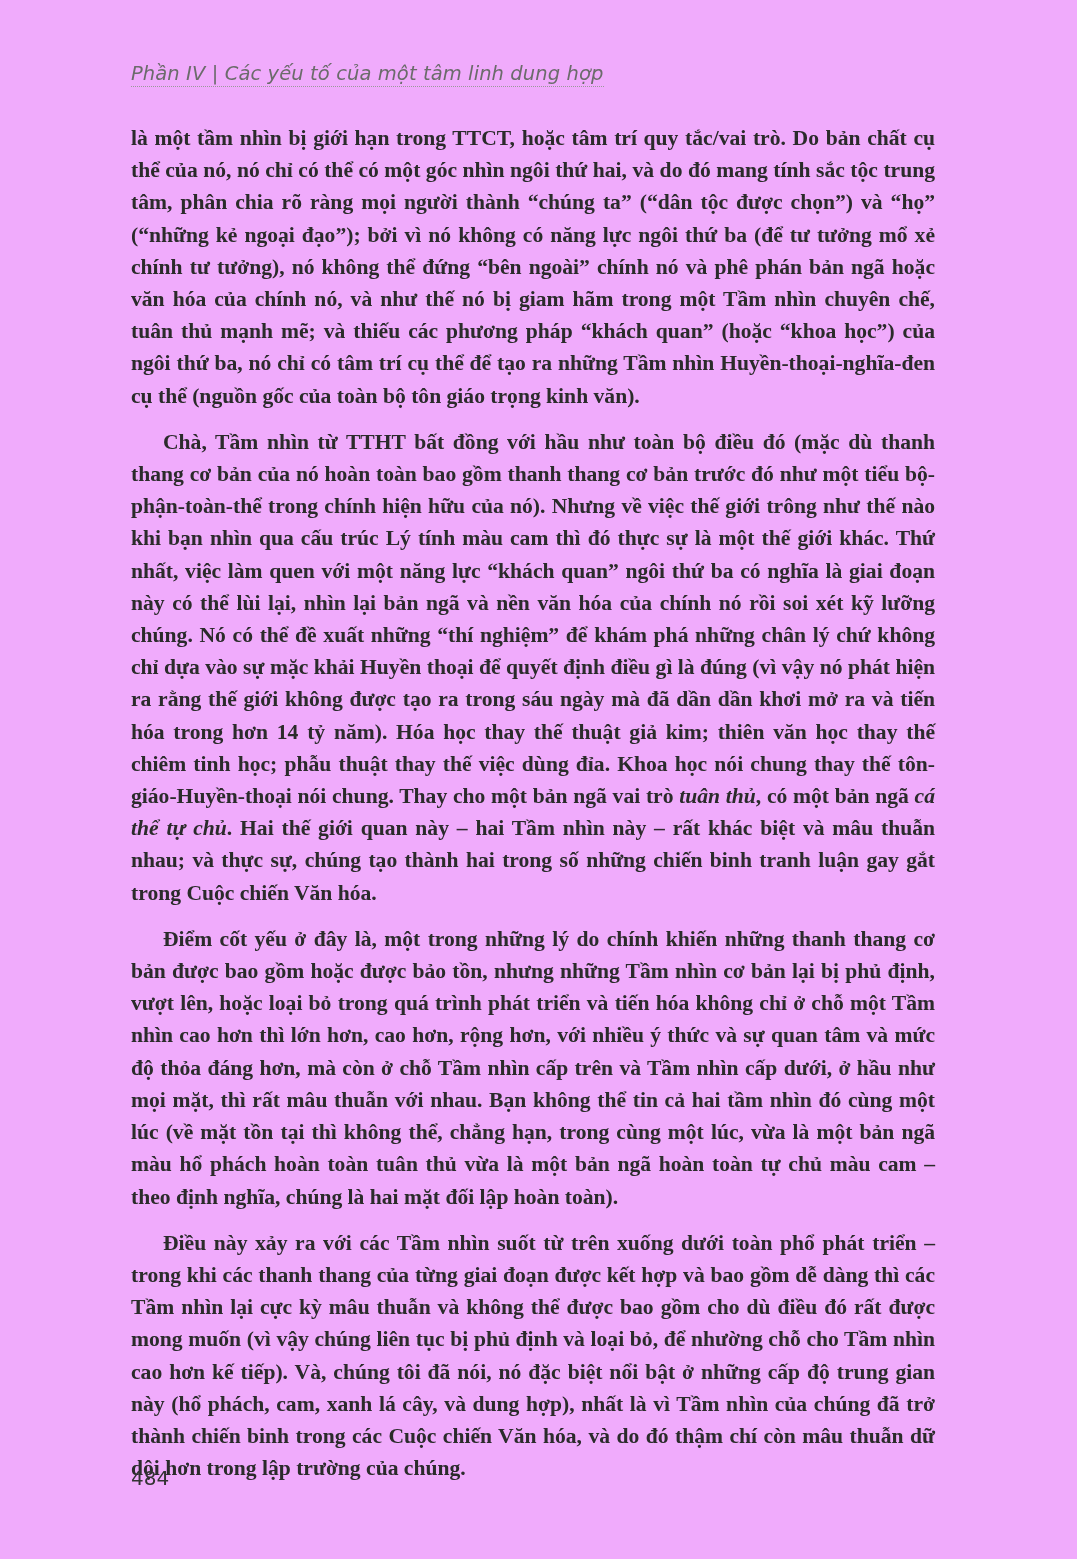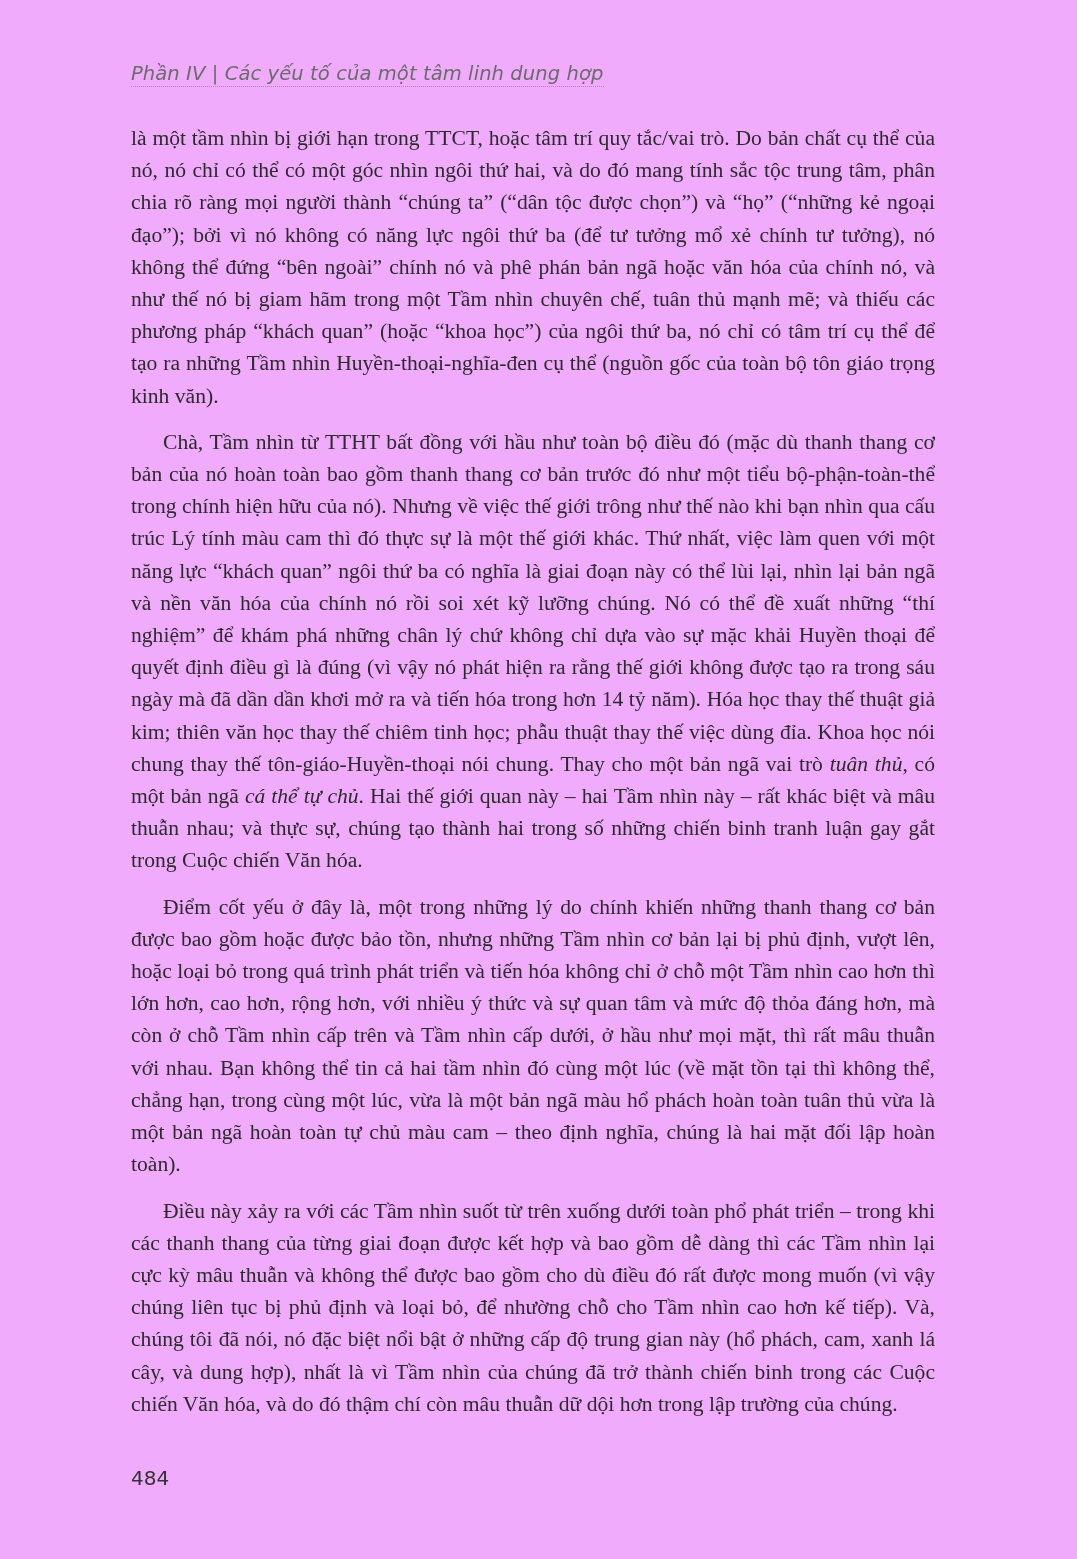--- a/index.html
+++ b/index.html
@@ -41,20 +41,21 @@
       width: 816px;
       font-family: "Liberation Serif", "DejaVu Serif", serif;
       font-size: 21.6px;
       line-height: 32.2px;
       color: #2b2b2b;
       text-align: justify;
     }
     .body-text p {
       margin: 0 12px 14px 0;
       text-align: justify;
+      font-weight: bold;
     }
     .body-text p.indent {
       text-indent: 32px;
     }
     .body-text em {
       font-style: italic;
     }
     .page-number {
       position: absolute;
       left: 131px;

